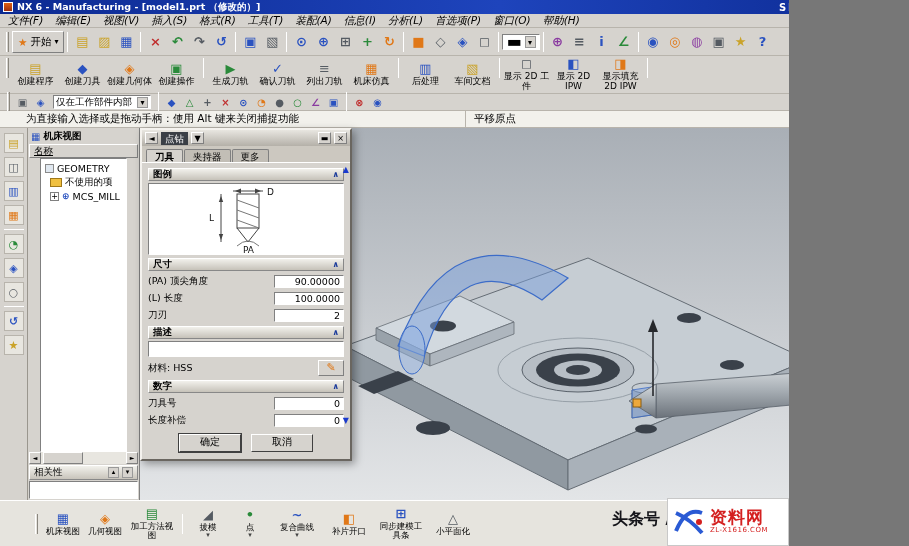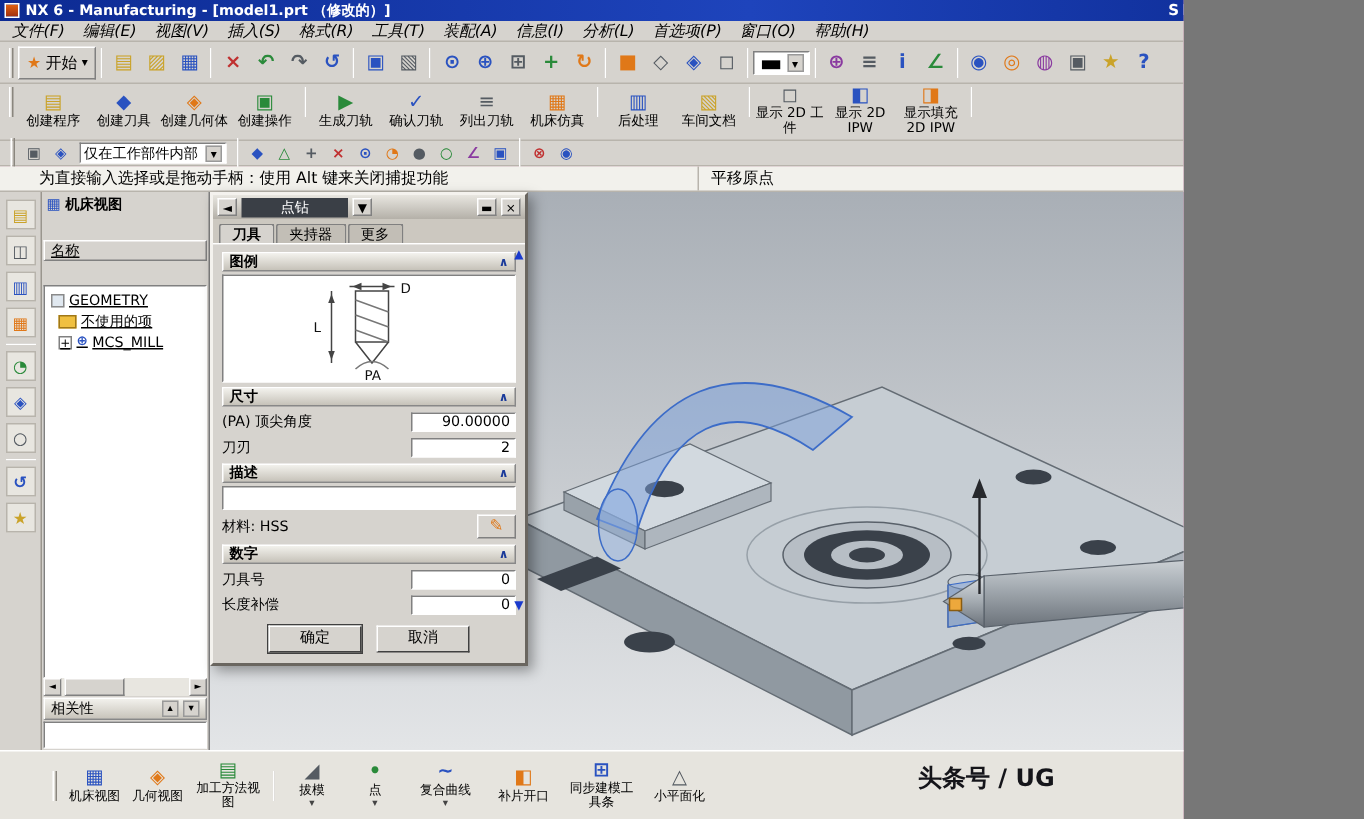--- a/index.html
+++ b/index.html
@@ -40,59 +40,59 @@
   .prompt{padding-left:6px;width:445px;white-space:nowrap;overflow:hidden;}
   .pdiv{width:1px;height:100%;background:#b8b4ac;margin-right:8px;flex:0 0 auto;}
   
   .resourcebar{position:absolute;top:128px;left:0;width:28px;height:372px;background:#d6d3ce;border-right:1px solid #9a968e;display:flex;flex-direction:column;align-items:center;padding-top:5px;gap:4px;}
   .rbi{width:20px;height:20px;border:1px solid #b8b4ac;background:#e8e6e0;display:flex;align-items:center;justify-content:center;font-size:11px;font-weight:bold;}
   .rsep{width:20px;height:1px;background:#9a968e;border-bottom:1px solid #fff;}
   
   .navigator{position:absolute;top:128px;left:28px;width:112px;height:372px;background:#d6d3ce;border-right:1px solid #808080;display:flex;flex-direction:column;}
   .nav-header{height:16px;display:flex;align-items:center;gap:3px;padding:0 3px;font-size:9.5px;font-weight:bold;white-space:nowrap;}
   .nav-header .ic{font-size:10px;}
-  .nav-colhead{height:14px;margin:16px 1px;background:#d6d3ce;border:1px solid;border-color:#fff #808080 #808080 #fff;font-size:9.5px;padding:0 4px;display:flex;align-items:flex-start;text-decoration:underline;}
-  .nav-tree{flex:1;margin:0 1px;background:#fff;border:1px solid;border-color:#808080 #fff #fff #808080;font-size:9.5px;padding:2px 1px;overflow:hidden;text-decoration:underline;}
+  .nav-colhead{height:14px;margin:0 1px;background:#d6d3ce;border:1px solid;border-color:#fff #808080 #808080 #fff;font-size:9.5px;padding:0 4px;display:flex;align-items:flex-start;text-decoration:underline;}
+  .nav-tree{flex:1;margin:0 12px;background:#fff;border:1px solid;border-color:#808080 #fff #fff #808080;font-size:9.5px;padding:2px 1px;overflow:hidden;}
   .tree-row{display:flex;align-items:center;gap:3px;height:14px;white-space:nowrap;}
   .ind1{padding-left:3px;}.ind2{padding-left:8px;}
   .gicon{width:9px;height:9px;border:1px solid #8a8a8a;background:#e0e8f0;flex:0 0 auto;}
   .fold{width:12px;height:9px;background:#f0c040;border:1px solid #a07818;flex:0 0 auto;}
   .exp{width:9px;height:9px;border:1px solid #808080;background:#fff;font-size:8px;line-height:7px;text-align:center;flex:0 0 auto;}
   .mcsic{font-size:9px;color:#2a52c0;font-weight:bold;}
   .hscroll{height:12px;display:flex;margin:0 1px;}
   .sbtn{width:12px;height:12px;background:#d6d3ce;border:1px solid;border-color:#fff #808080 #808080 #fff;font-size:6px;text-align:center;line-height:10px;}
   .htrack{flex:1;background:#e8e6e0;position:relative;}
   .hthumb{position:absolute;left:2px;top:0;width:40px;height:12px;background:#d6d3ce;border:1px solid;border-color:#fff #808080 #808080 #fff;}
   .nav-sec{height:15px;margin:1px;background:linear-gradient(#f2f1ec,#c8c4bb);border:1px solid;border-color:#fff #888 #888 #fff;font-size:9.5px;display:flex;align-items:center;padding:0 4px;gap:2px;}
   .nav-sec .mini{margin-left:auto;font-size:7px;width:11px;height:11px;border:1px solid #999;background:#d6d3ce;text-align:center;line-height:9px;}
   .nav-sec .mini + .mini{margin-left:1px;}
   .nav-rest{flex:0 0 18px;margin:0 1px 1px;background:#fff;border:1px solid;border-color:#808080 #fff #fff #808080;}
   
   .viewport{position:absolute;top:128px;left:140px;width:769px;height:372px;}
   
   .dialog{position:absolute;left:140px;top:128px;width:212px;background:#d6d3ce;border:2px solid;border-color:#f4f2ee #6a6660 #6a6660 #f4f2ee;box-shadow:3px 3px 8px rgba(0,0,0,.35);z-index:5;}
   .dlg-head{height:16px;display:flex;align-items:center;background:linear-gradient(#e8e6e0,#b4b0a8);gap:3px;padding:0 3px;}
   .dhbtn{font-size:8px;width:13px;height:12px;text-align:center;line-height:11px;background:#d6d3ce;border:1px solid;border-color:#fff #808080 #808080 #fff;}
-  .dlg-title{background:#3a3f46;color:#fff;font-size:9.5px;padding:0 26px;height:13px;line-height:13px;}
+  .dlg-title{background:#3a3f46;color:#fff;font-size:9.5px;padding:0 4px;height:13px;line-height:13px;}
   .dlg-tabs{display:flex;height:17px;padding:3px 4px 0;gap:1px;background:#ccc8c0;border-bottom:1px solid #fff;}
   .dtab{font-size:9.5px;padding:0 8px;border:1px solid #808080;border-bottom:none;background:#c2beb6;border-radius:2px 2px 0 0;line-height:13px;}
   .dtab.active{background:#d6d3ce;font-weight:bold;}
   .dlg-body{padding:2px 6px 4px;position:relative;}
   .dsec{height:13px;background:linear-gradient(#f2f1ec,#c6c2b9);border:1px solid;border-color:#fff #888 #888 #fff;display:flex;align-items:center;font-size:9.5px;font-weight:bold;padding:0 4px;margin:3px 0 2px;}
   .dsec .chev{margin-left:auto;color:#1a3a9a;font-size:8px;}
   .legend{height:72px;background:#fff;border:1px solid;border-color:#808080 #fff #fff #808080;display:flex;align-items:center;justify-content:center;}
   .frow{display:flex;align-items:center;height:16px;font-size:9.5px;margin:1px 0;}
   .frow .lbl{flex:1;white-space:nowrap;}
   .field{width:70px;height:13px;background:#fff;border:1px solid;border-color:#808080 #fff #fff #808080;font-size:9.5px;text-align:right;padding:0 3px;line-height:11px;}
   .field.sel{background:#2a5ac8;color:#fff;}
   .tarea{height:16px;background:#fff;border:1px solid;border-color:#808080 #fff #fff #808080;margin:1px 0 2px;}
   .matrow{display:flex;align-items:center;height:18px;font-size:9.5px;}
   .matbtn{margin-left:auto;width:26px;height:16px;background:#d6d3ce;border:1px solid;border-color:#fff #808080 #808080 #fff;text-align:center;font-size:11px;line-height:14px;}
   .dbtns{display:flex;justify-content:center;gap:10px;padding:5px 0 3px;}
-  .dbtn{width:62px;height:18px;background:#d6d3ce;border:1px solid;border-color:#fff #404040 #404040 #fff;font-size:10px;text-align:center;line-height:16px;}
+  .dbtn{width:62px;height:18px;background:#d6d3ce;border:1px solid;border-color:#fff #404040 #404040 #fff;font-size:10px;text-align:center;line-height:16px;font-family:Liberation Mono, monospace;}
   .dbtn.primary{box-shadow:0 0 0 1px #404040;}
   .dscroll{position:absolute;right:1px;font-size:8px;color:#1a3acd;}
   .dscroll.up{top:2px;} .dscroll.down{bottom:34px;}
   
   .bottombar{position:absolute;top:500px;left:0;width:909px;height:46px;background:#e6e4de;border-top:1px solid #fff;display:flex;align-items:center;padding:0 4px 0 32px;gap:2px;}
   .bbtn{width:40px;display:flex;flex-direction:column;align-items:center;justify-content:center;font-size:8.5px;line-height:1.05;text-align:center;}
   .bbtn.wide{width:50px;}
   .bbtn .ic{font-size:13px;height:15px;font-weight:bold;}
   .bbtn .car{font-size:7px;color:#444;}
   
@@ -424,20 +424,24 @@
 
       <div class="dsec">
         <span>尺寸</span>
         <span class="chev">∧</span>
       </div>
       <div class="frow">
         <span class="lbl">(PA) 顶尖角度</span>
         <span class="field">90.00000</span>
       </div>
       <div class="frow">
+        <span class="lbl">(L) 长度</span>
+        <span class="field">100.0000</span>
+      </div>
+      <div class="frow">
         <span class="lbl">刀刃</span>
         <span class="field">2</span>
       </div>
 
       <div class="dsec">
         <span>描述</span>
         <span class="chev">∧</span>
       </div>
       <div class="tarea"></div>
       <div class="matrow">
@@ -503,14 +507,25 @@
       <span class="ic c-blue">⊞</span>
       <span>同步建模工具条</span>
     </div>
     <div class="bbtn wide">
       <span class="ic c-gry">△</span>
       <span>小平面化</span>
     </div>
   </div>
 
   <span class="caption">头条号 / UG</span>
+  <div class="watermark">
+    <svg width="34" height="34" viewBox="0 0 34 34">
+      <path d="M4,26 Q14,2 30,8" stroke="#2a5ad4" stroke-width="4" fill="none"></path>
+      <path d="M4,8 Q18,14 30,28" stroke="#2a5ad4" stroke-width="4" fill="none"></path>
+      <circle cx="27" cy="17" r="3" fill="#d42020"></circle>
+    </svg>
+    <div class="wm-text">
+      <span class="wm-name">资料网</span>
+      <span class="wm-site">ZL-X1616.COM</span>
+    </div>
+  </div>
 
 </div>
 
 </body></html>

